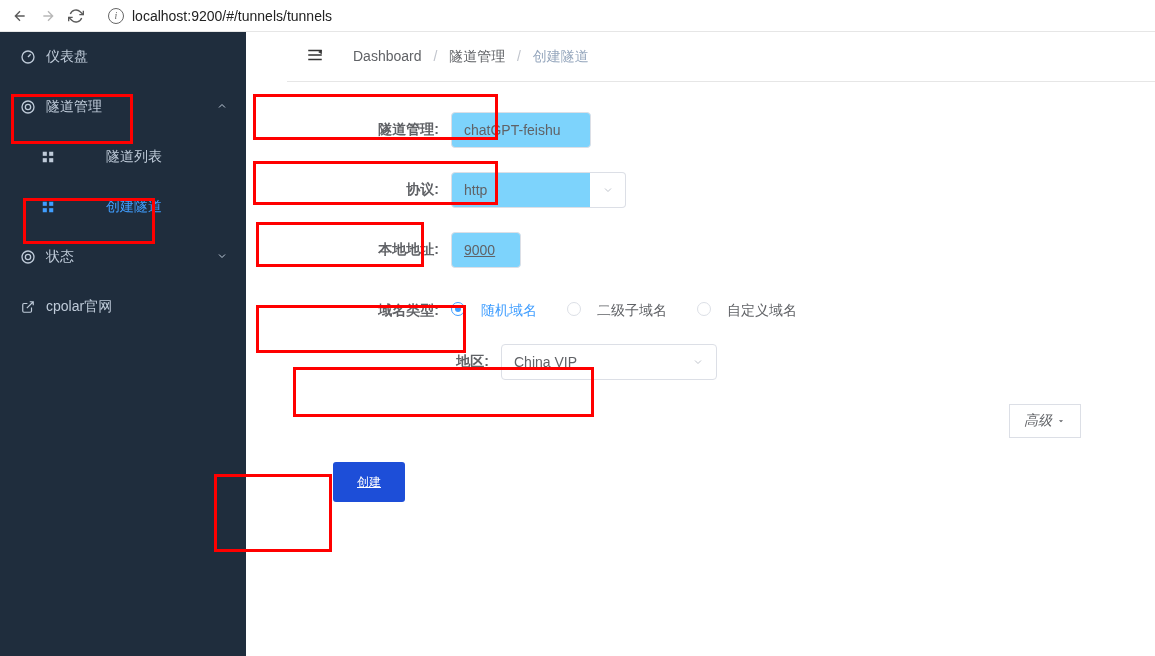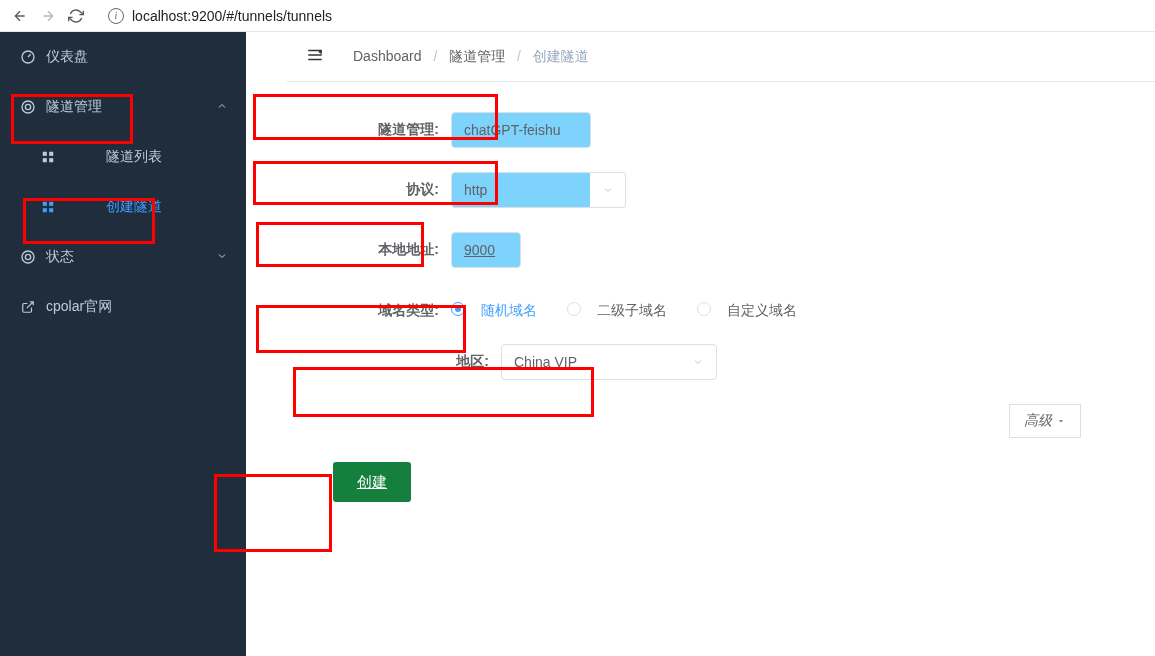--- a/index.html
+++ b/index.html
@@ -43,21 +43,21 @@
     .radio-item.checked .radio-circle::after { content: ''; position: absolute; width: 6px; height: 6px; background: #409eff; border-radius: 50%; top: 3px; left: 3px; }
     .radio-item.checked .radio-label { color: #409eff; }
     .radio-label { color: #606266; }
 
     .region-select { width: 216px; height: 36px; border: 1px solid #dcdfe6; border-radius: 4px; padding: 0 12px; display: flex; align-items: center; justify-content: space-between; font-size: 14px; color: #606266; cursor: pointer; }
 
     .advanced-row { display: flex; justify-content: flex-end; padding-right: 50px; margin-top: 14px; margin-bottom: 24px; }
     .advanced-btn { height: 34px; padding: 0 14px; border: 1px solid #dcdfe6; border-radius: 0; background: #fff; font-size: 14px; color: #606266; cursor: pointer; display: flex; align-items: center; gap: 4px; font-style: italic; }
 
     .submit-row { padding-left: 22px; }
-    .submit-btn { background: #15803d; color: #fff; border: none; height: 40px; padding: 0 24px; border-radius: 3px; font-size: 15px; cursor: pointer; text-decoration: underline; }
+    .submit-btn { background: #1d4ed8; color: #fff; border: none; height: 40px; padding: 0 24px; border-radius: 3px; font-size: 12px; cursor: pointer; text-decoration: underline; }
 
     
     .hl { position: absolute; border: 3px solid #ff0000; pointer-events: none; }
 
     .content-wrap { position: relative; }
   </style>
 </head>
 <body>
 
 <div class="browser-chrome">

